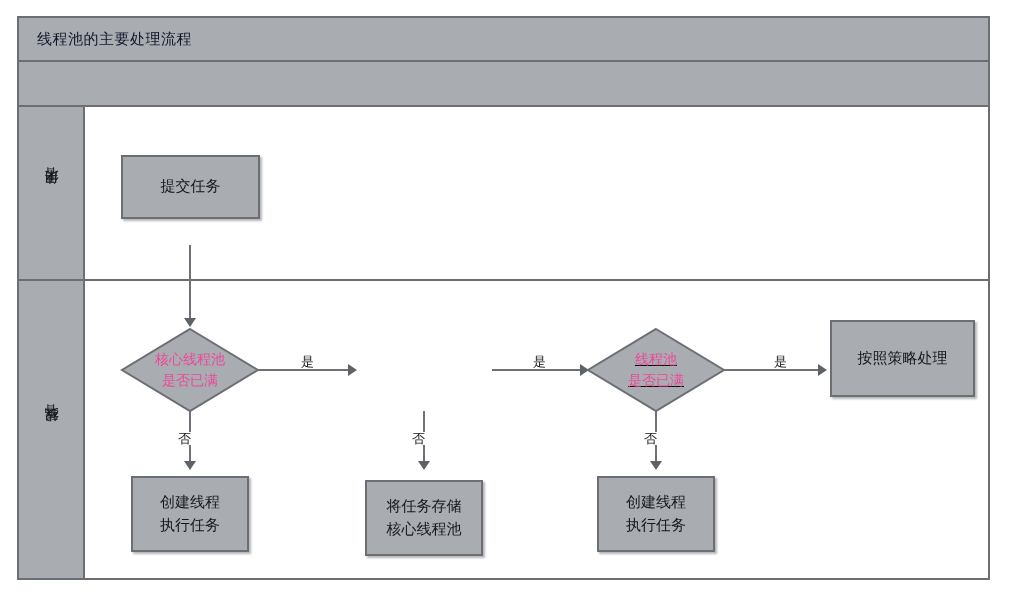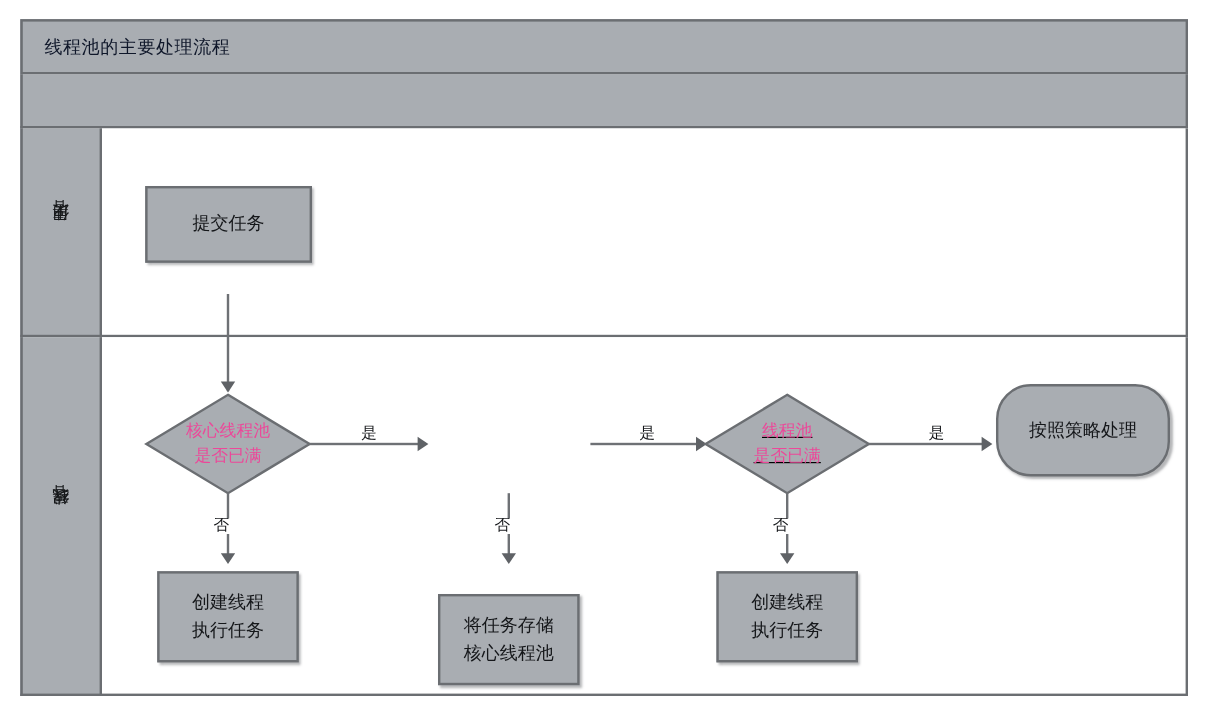--- a/index.html
+++ b/index.html
@@ -229,38 +229,38 @@
     <div class="diamond-label">
       <div>线程池</div>
       <div>是否已满</div>
     </div>
   </div>
 
   <div class="conn conn-h" style="left:724px; top:369px; width:98px;"></div>
   <div class="arrow-right" style="left:818px; top:364px;"></div>
   <div class="edge-label" style="left:772px; top:355px;">是</div>
 
-  <div class="node box" style="left:830px; top:320px; width:145px; height:77px;border-radius:29px;">
+  <div class="node box" style="left:830px; top:320px; width:145px; height:77px;">
     <div>按照策略处理</div>
   </div>
 
   <div class="conn conn-v" style="left:189px; top:411px; height:57px;"></div>
   <div class="arrow-down" style="left:184px; top:461px;"></div>
   <div class="edge-label" style="left:176px; top:432px;">否</div>
 
   <div class="node box" style="left:131px; top:476px; width:118px; height:76px;">
     <div>创建线程</div>
     <div>执行任务</div>
   </div>
 
   <div class="conn conn-v" style="left:423px; top:411px; height:57px;"></div>
   <div class="arrow-down" style="left:418px; top:461px;"></div>
   <div class="edge-label" style="left:410px; top:432px;">否</div>
 
-  <div class="node box" style="left:365px; top:495px; width:118px; height:76px;">
+  <div class="node box" style="left:365px; top:480px; width:118px; height:76px;">
     <div>将任务存储</div>
     <div>核心线程池</div>
   </div>
 
   <div class="conn conn-v" style="left:655px; top:411px; height:57px;"></div>
   <div class="arrow-down" style="left:650px; top:461px;"></div>
   <div class="edge-label" style="left:642px; top:432px;">否</div>
 
   <div class="node box" style="left:597px; top:476px; width:118px; height:76px;">
     <div>创建线程</div>

